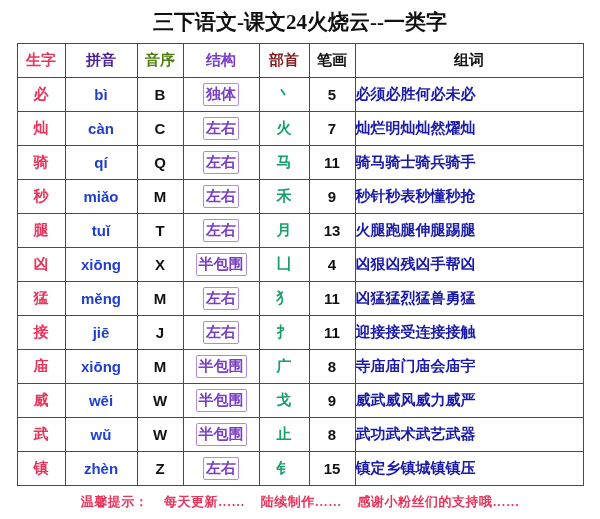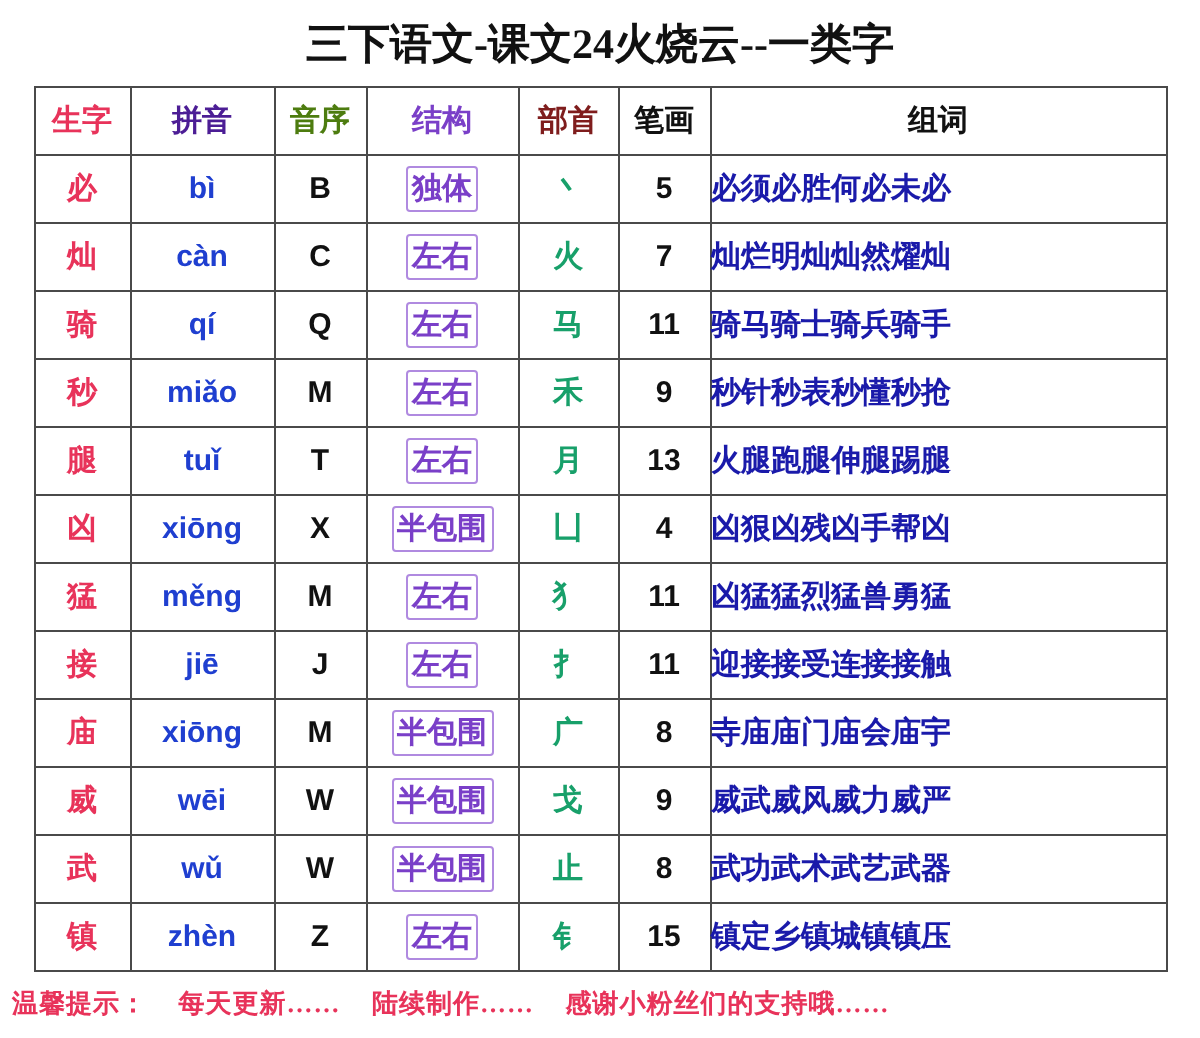--- a/index.html
+++ b/index.html
@@ -113,21 +113,21 @@
     justify-content: flex-start;
     align-items: center;
     width: 100%;
   }
   .zu-wrap span {
     display: inline-block;
     white-space: nowrap;
   }
   .footer {
     margin-top: 7px;
-    text-align: left;
+    text-align: center;
     color: #e8335a;
     font-size: 13px;
     font-family: "Liberation Serif", serif;
     font-weight: bold;
     letter-spacing: 0.5px;
   }
   .footer span { margin: 0 6px; }
 </style>
 </head>
 <body>

